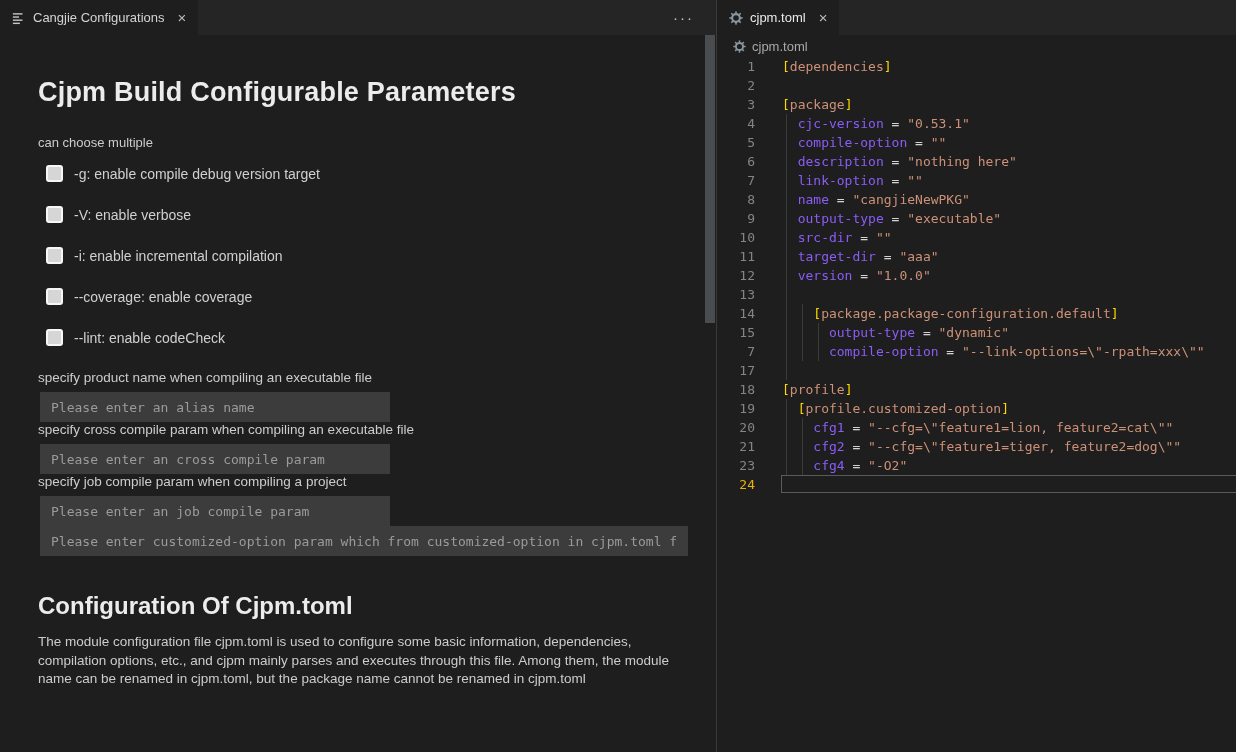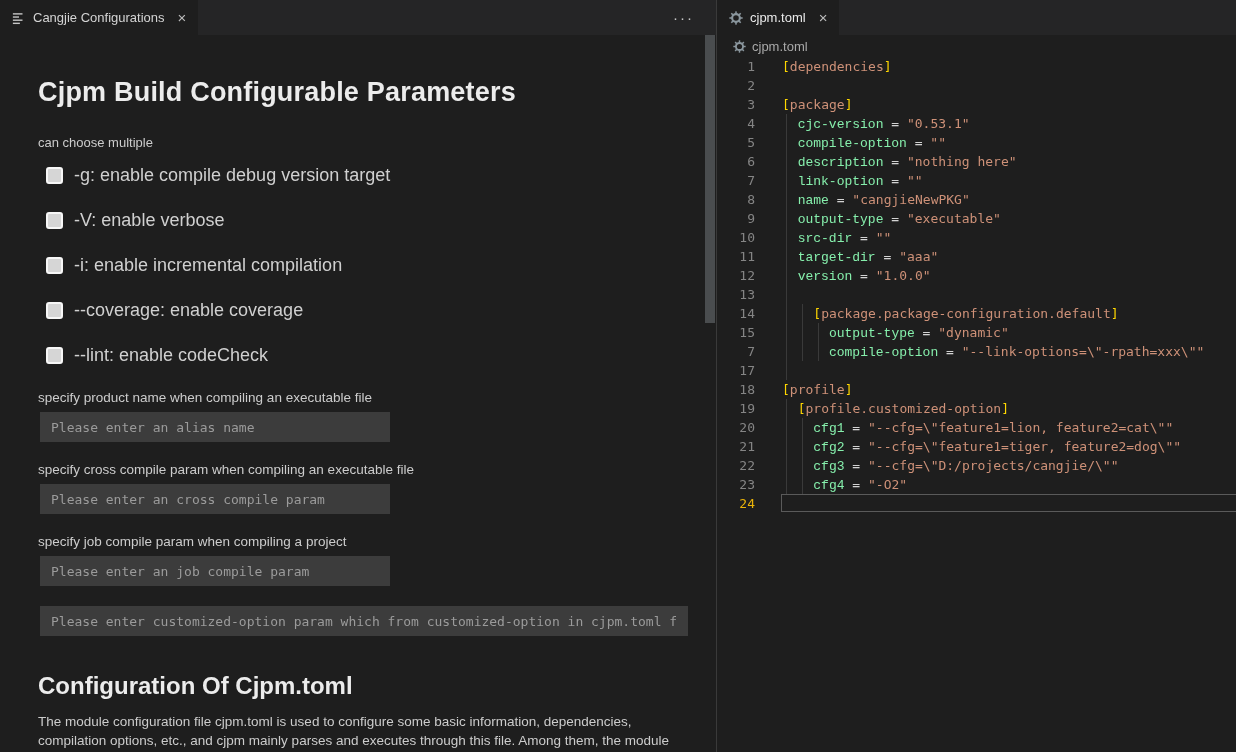--- a/index.html
+++ b/index.html
@@ -18,22 +18,22 @@
   
   .left-panel { position:absolute; left:0; top:0; width:716px; height:752px; background:#1e1e1e; }
   .left-scrollbar { position:absolute; left:705px; top:35px; width:10px; height:288px; background:#4a4d4f; }
   .webview { padding:20px 28px 0 38px; }
   .page-title { margin-top:22px; font-size:27px; font-weight:bold; color:#ececec; letter-spacing:.2px; }
   .subtitle { margin-top:27px; font-size:13px; color:#cccccc; }
   .cb-list { margin-top:15px; }
   .cb-row { display:flex; align-items:center; gap:11px; margin-bottom:24px; margin-left:8px; }
   .cb-box { width:17px; height:17px; flex:0 0 17px; background:#d6d6d6; border:2px solid #f7f7f7;
             border-radius:3px; cursor:pointer; }
-  .cb-label { font-size:18px; color:#d0d0d0; }
-  .field { margin-top:20px; }
+  .cb-label { font-size:14px; color:#d0d0d0; }
+  .field { }
   .field-label { display:block; font-size:13.5px; color:#cccccc; margin-bottom:7px; }
   .field-label .eg-code { font-family:"DejaVu Sans Mono", monospace; color:#d7ba7d; font-size:13px; }
   .field input { display:block; height:30px; background:#3c3c3c; border:none; outline:none;
                  padding:0 11px; color:#cccccc; font-family:"DejaVu Sans Mono", monospace;
                  font-size:13px; margin-left:2px; }
   .field input::placeholder { color:#9b9b9b; }
   .field input.narrow { width:350px; }
   .field input.wide { width:648px; }
   .section-title { margin-top:36px; font-size:24px; font-weight:bold; color:#ececec; }
   .section-body { margin-top:13px; width:632px; font-size:13.5px; line-height:18.5px; color:#cccccc; }
@@ -48,21 +48,21 @@
   .code-line { position:relative; height:19px; line-height:19px; display:flex; cursor:text; }
   .code-line .ln { width:38px; text-align:right; color:#858585; flex:0 0 38px;
                    font-size:13px; user-select:none; }
   .code-line .lc { margin-left:27px; white-space:pre; }
   .code-line .guide { position:absolute; top:0; bottom:0; width:1px; background:#3a3a3a; }
   .code-line.cur .ln { color:#eab308; }
   .code-line.cur .cur-box { position:absolute; left:64px; right:0; top:0; bottom:1px;
                             border:1px solid #5a5a5a; border-right:none; pointer-events:none; }
   .tk-p { color:#ffd700; }
   .tk-s { color:#ce9178; }
-  .tk-k { color:#86efac;font-family:Liberation Mono, monospace; }
+  .tk-k { color:#8b5cf6; }
   .tk-o { color:#d4d4d4; }
   .tk-n { color:#d4d4d4; }
 
   .icon { display:inline-flex; align-items:center; justify-content:center; }
 </style>
 </head>
 <body>
 
 <div class="app">
 
@@ -298,26 +298,20 @@
         </div>
         <div class="code-line">
           <span class="guide" style="left: 69px;"></span>
           <span class="guide" style="left: 85px;"></span>
           <span class="ln">21</span>
           <span class="lc"><span class="tk-n">    </span><span class="tk-k">cfg2</span><span class="tk-o"> = </span><span class="tk-s">"--cfg=\"feature1=tiger, feature2=dog\""</span></span>
         </div>
         <div class="code-line">
           <span class="guide" style="left: 69px;"></span>
           <span class="guide" style="left: 85px;"></span>
-          <span class="ln">22</span>
-          <span class="lc"><span class="tk-n">    </span><span class="tk-k">cfg3</span><span class="tk-o"> = </span><span class="tk-s">"--cfg=\"D:/projects/cangjie/\""</span></span>
-        </div>
-        <div class="code-line">
-          <span class="guide" style="left: 69px;"></span>
-          <span class="guide" style="left: 85px;"></span>
           <span class="ln">23</span>
           <span class="lc"><span class="tk-n">    </span><span class="tk-k">cfg4</span><span class="tk-o"> = </span><span class="tk-s">"-O2"</span></span>
         </div>
         <div class="code-line cur">
           <span class="ln">24</span>
           <span class="lc"></span>
           <span class="cur-box"></span>
         </div>
       </div>
   </div>

